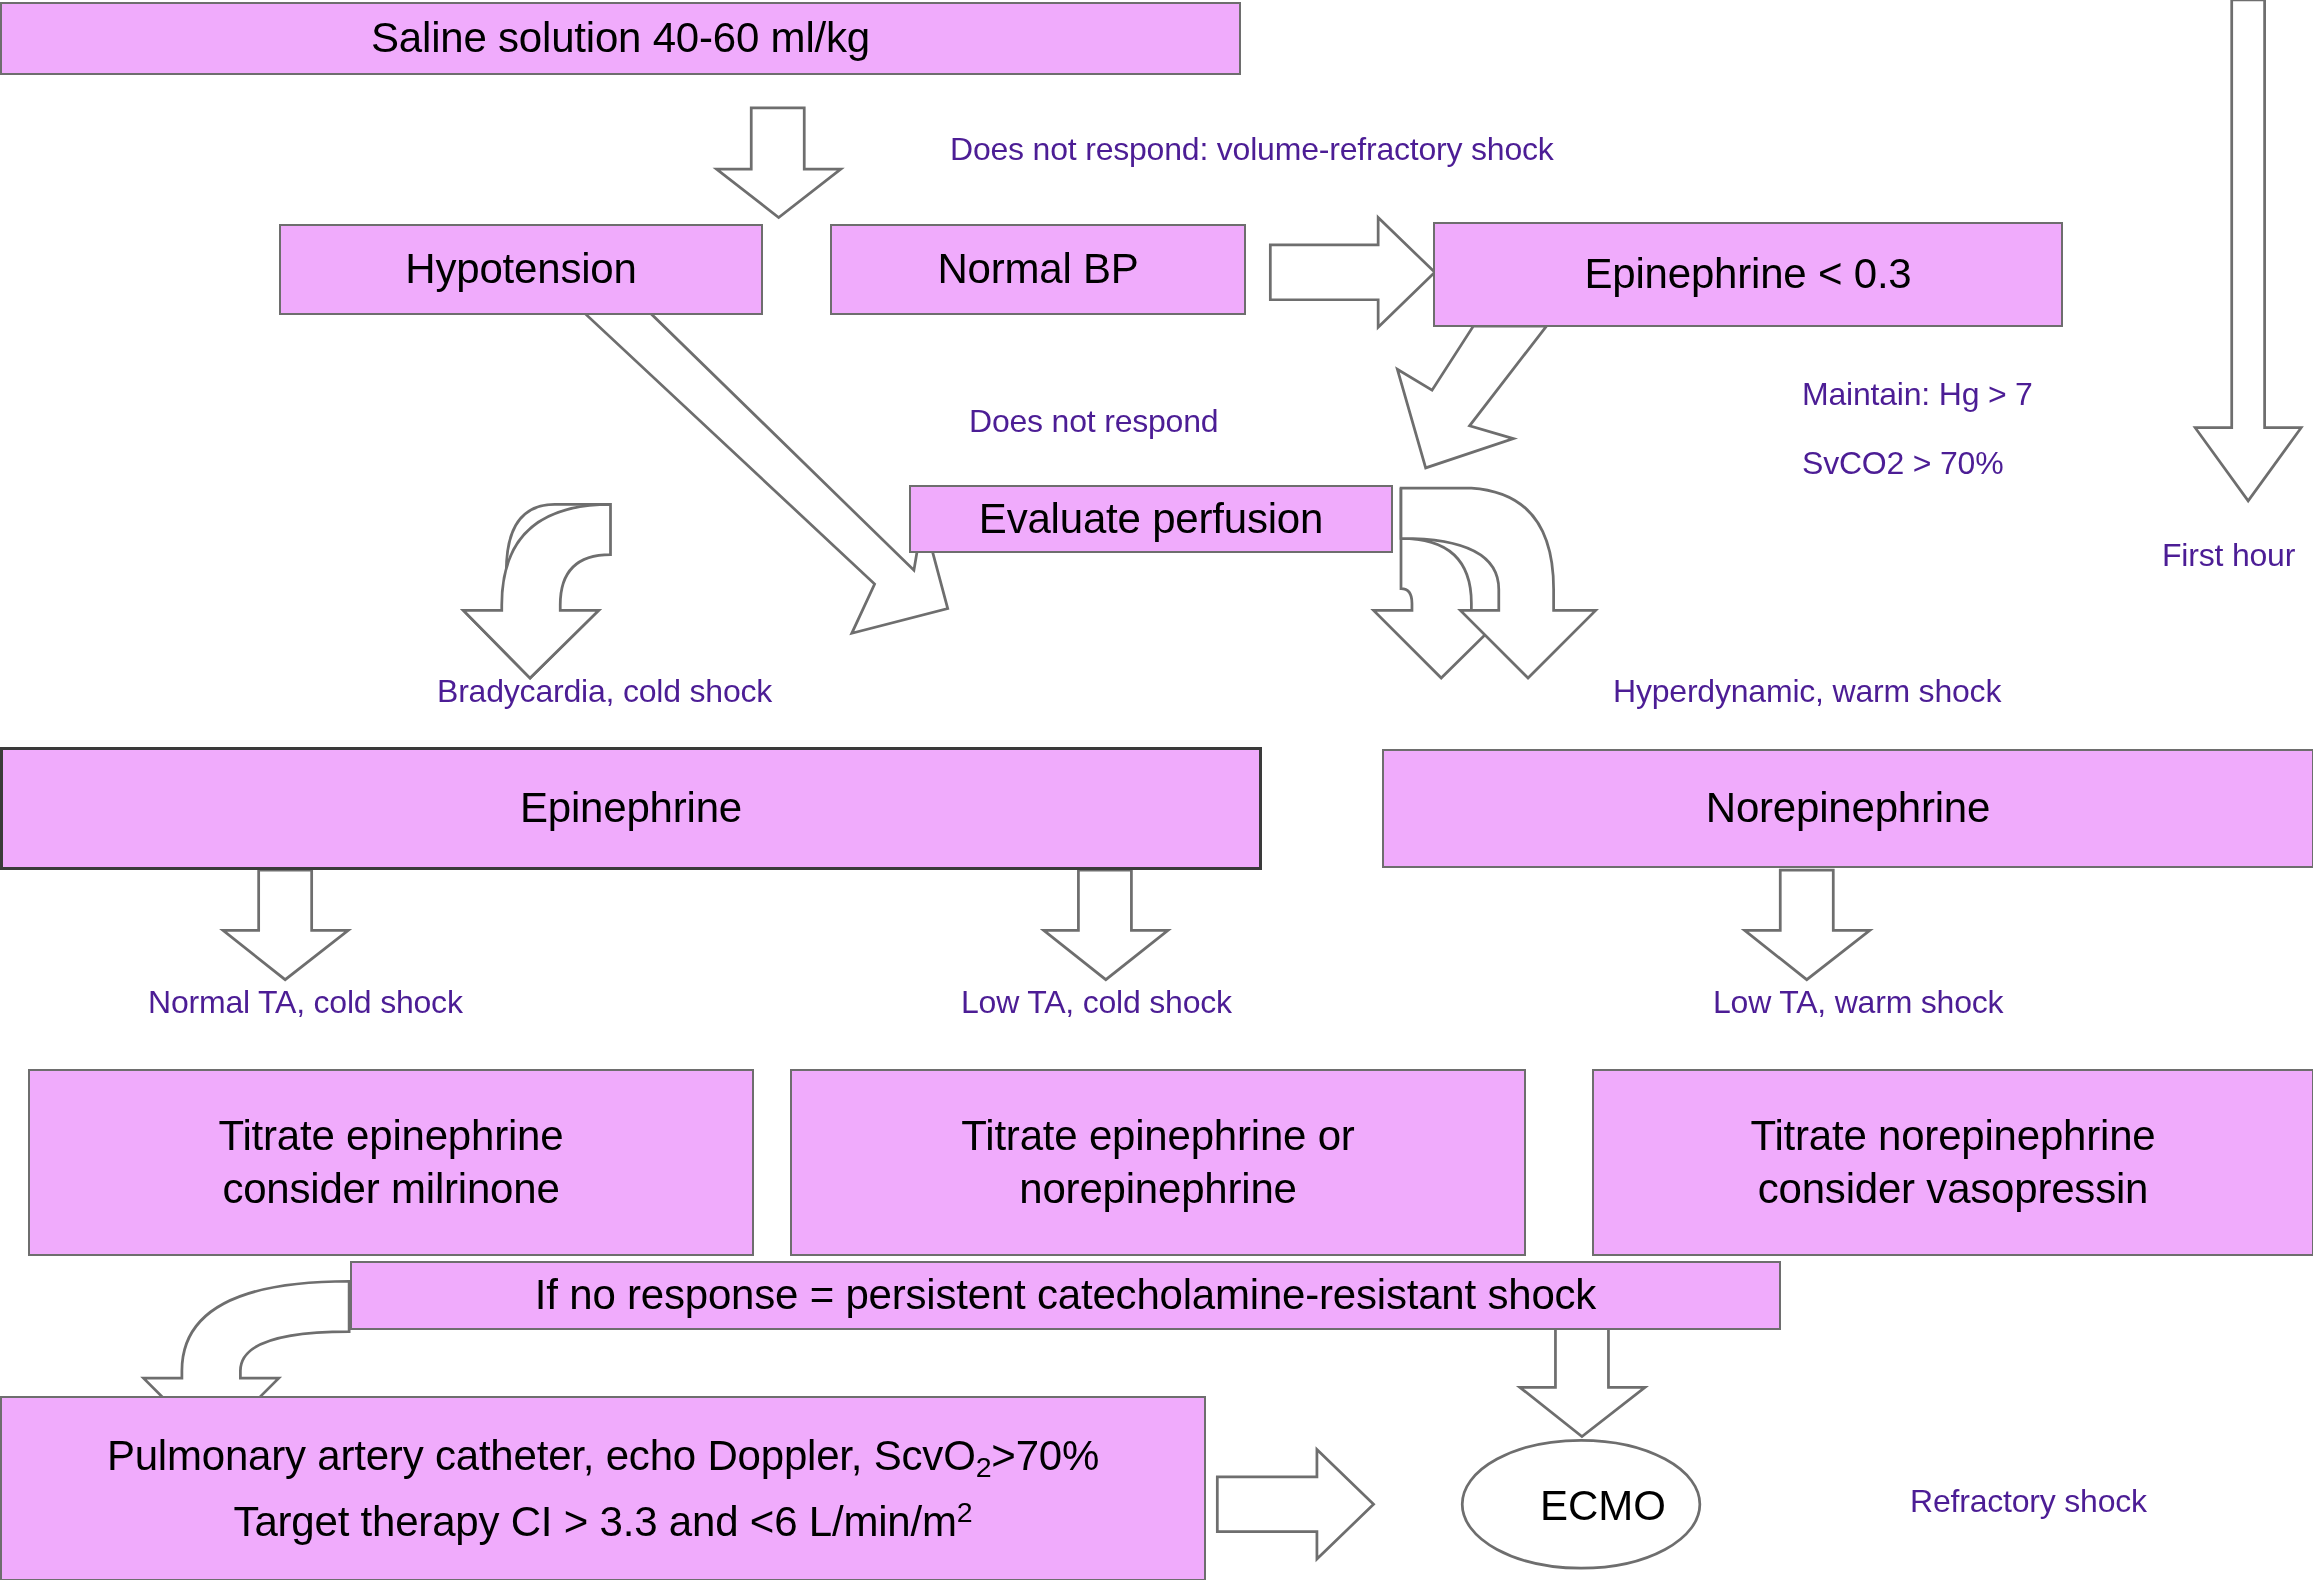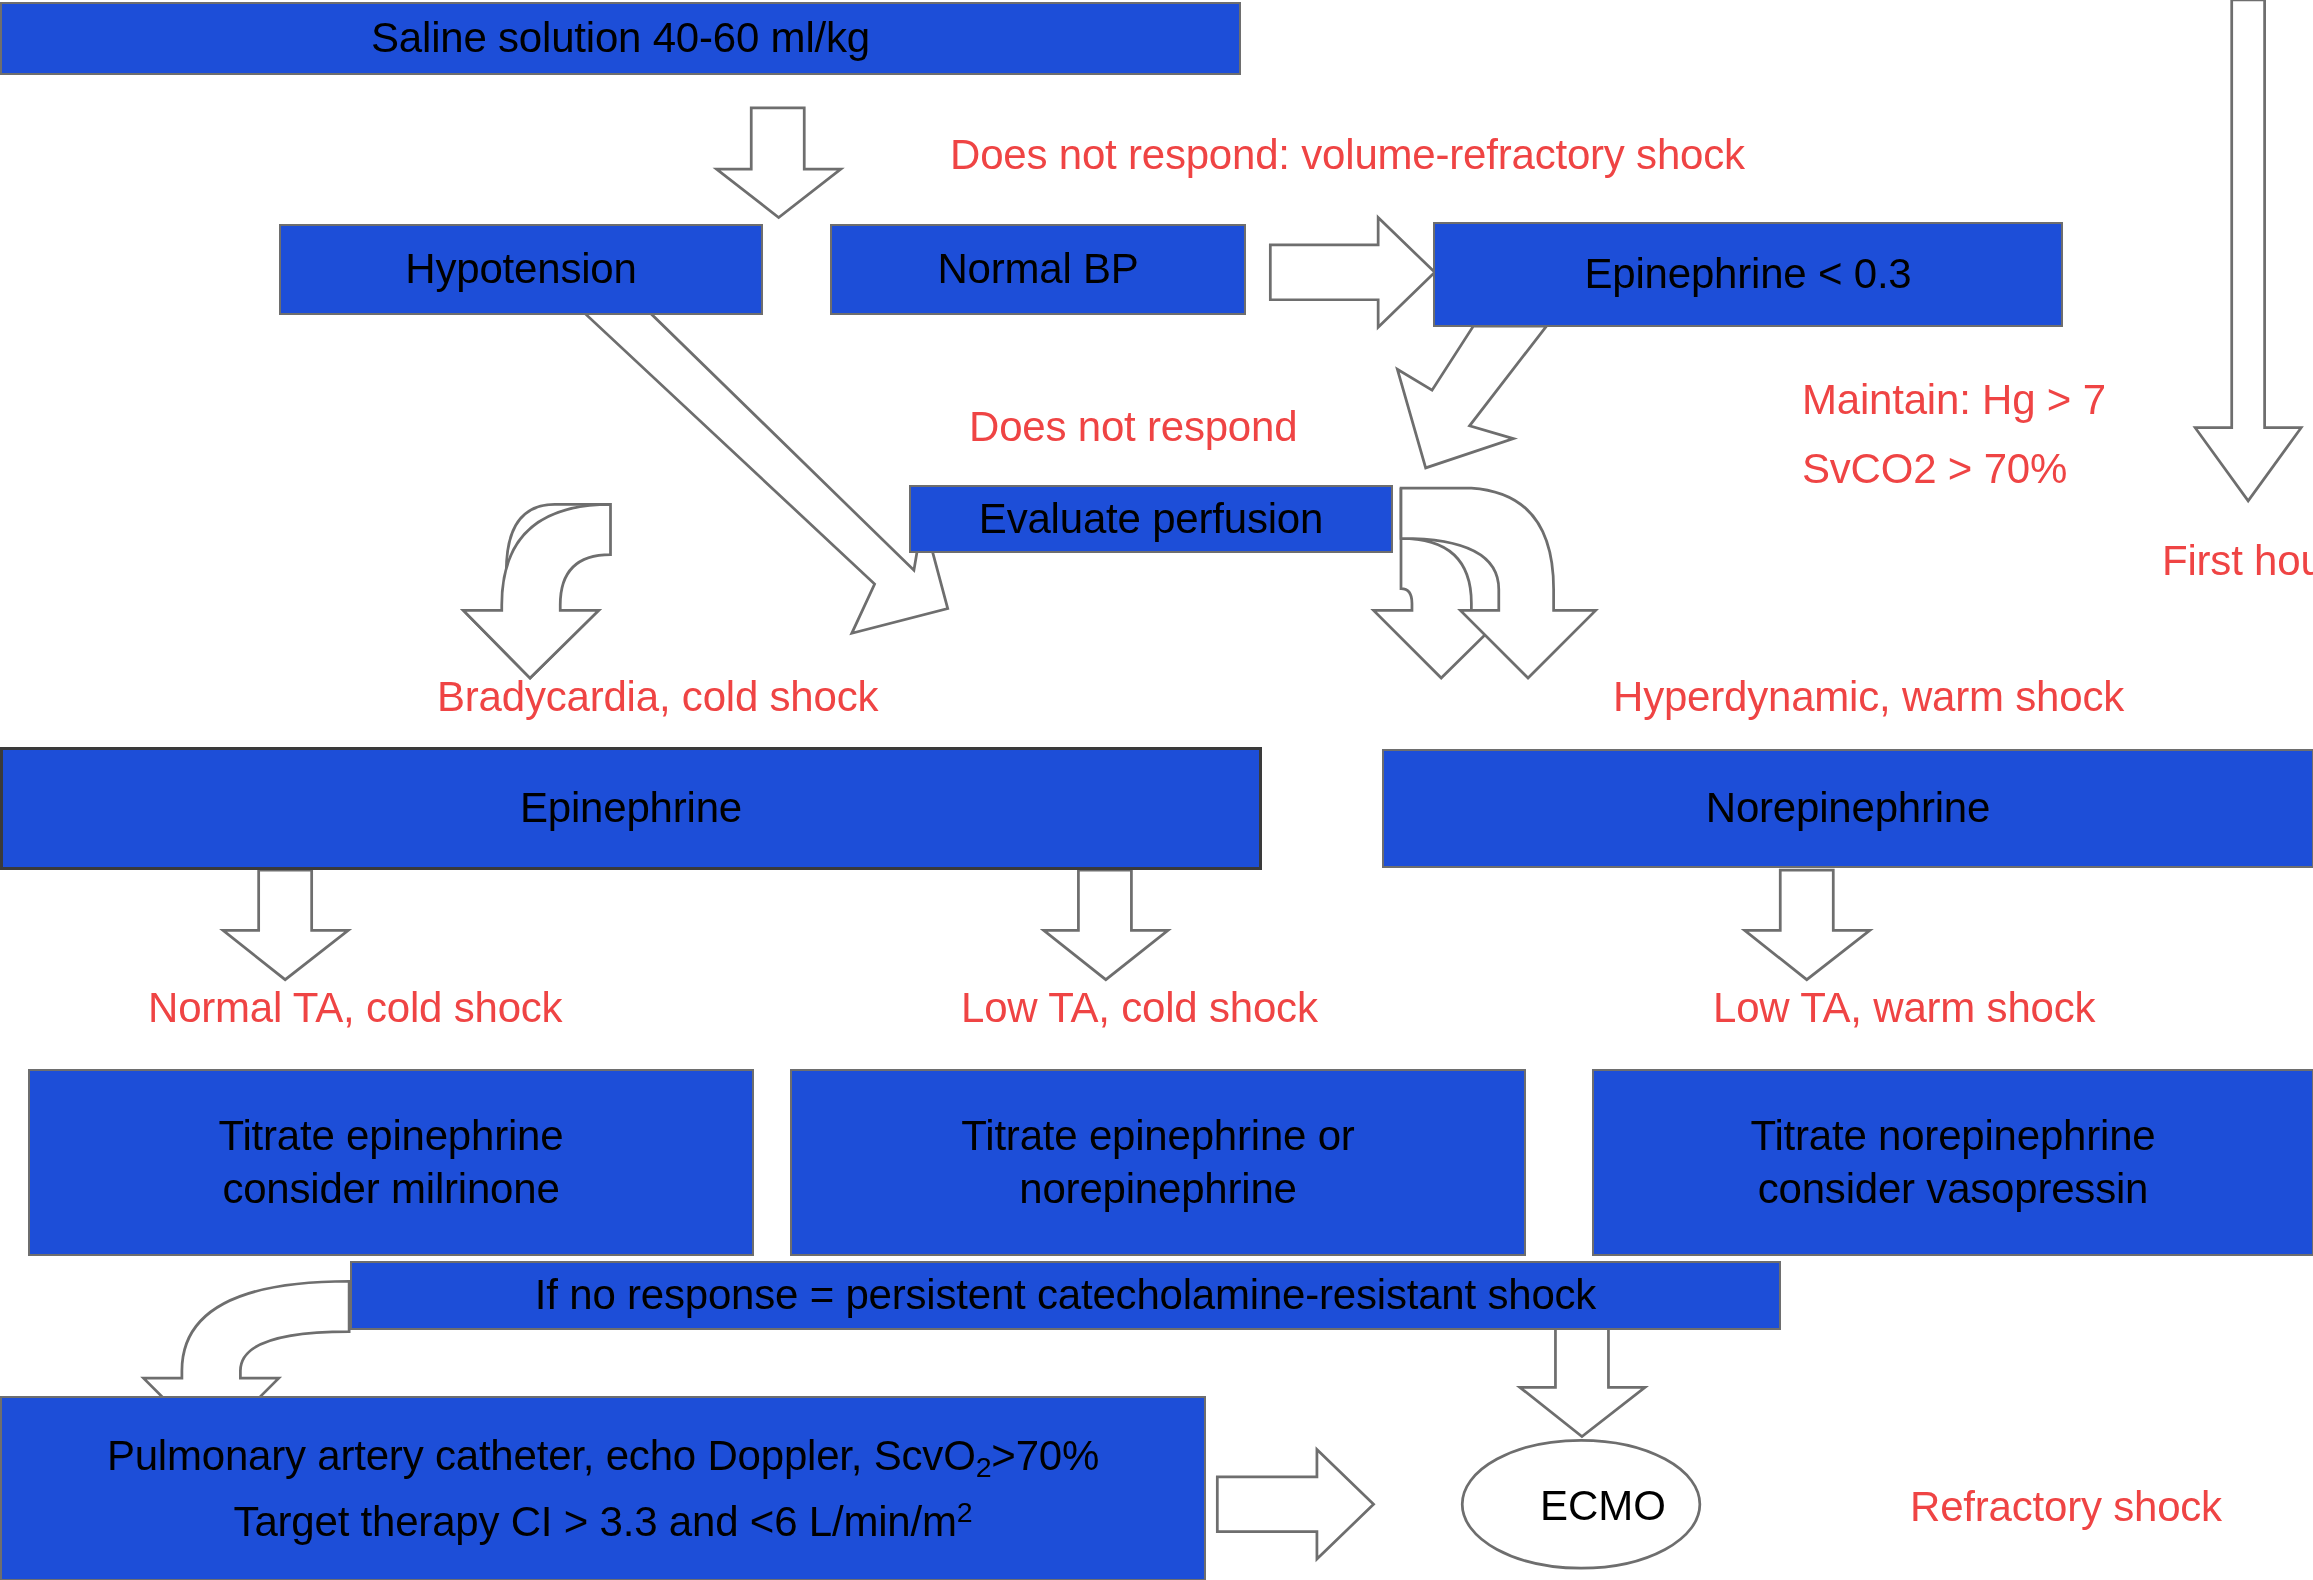--- a/index.html
+++ b/index.html
@@ -12,36 +12,36 @@
   }
   #canvas {
     position: relative;
     width: 2314px;
     height: 1581px;
     background: #ffffff;
   }
   .node {
     position: absolute;
     border: 2.7px solid #6e6e6e;
-    background: #1d4ed8;
+    background: #f0abfc;
     display: flex;
     align-items: center;
     justify-content: center;
     text-align: center;
     color: #000000;
     font-size: 42px;
     line-height: 1.25;
     letter-spacing: -0.2px;
   }
   .node.thick { border-color: #3a3a3a; border-width: 3.7px; }
   .node .inner { padding: 0 9.1px; width: 100%; }
   .label {
     position: absolute;
-    color: #ef4444;
-    font-size: 42px;
+    color: #4c1d95;
+    font-size: 32px;
     white-space: nowrap;
     letter-spacing: -0.2px;
     line-height: 1.2;
   }
   svg.arrowlayer {
     position: absolute;
     left: 0; top: 0;
     width: 2314px; height: 1581px;
     pointer-events: none;
   }

